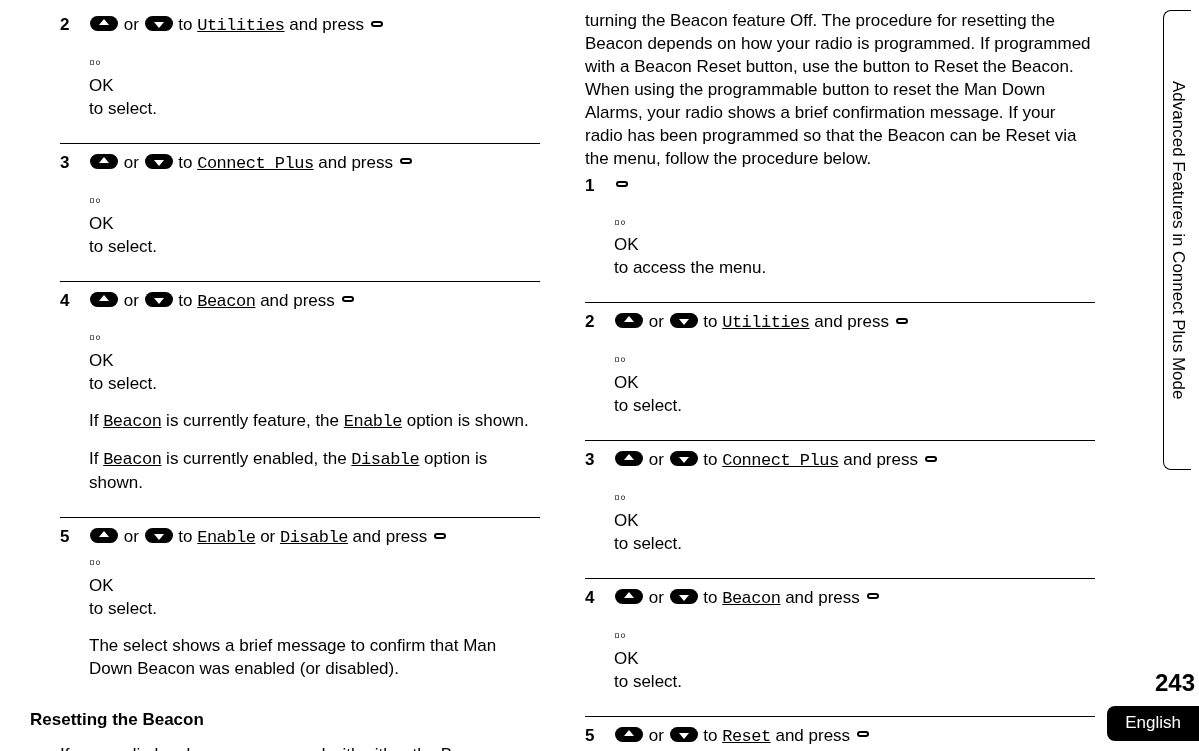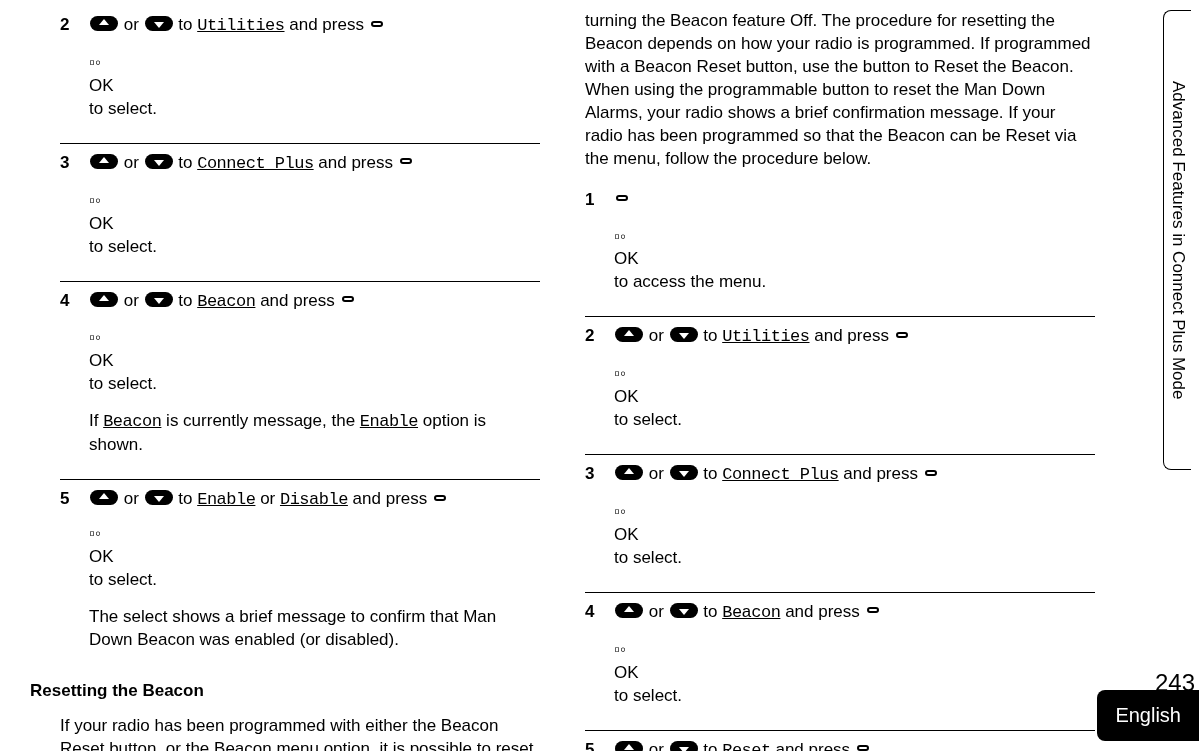--- a/index.html
+++ b/index.html
@@ -100,34 +100,34 @@
       border: 1px solid #000;
       border-top-left-radius: 8px;
       border-bottom-left-radius: 8px;
       border-right: none;
     }
     .page-num {
       position: absolute;
       right: 4px;
       bottom: 52px;
       font-size: 24px;
-      font-weight: normal;
+      font-weight: bold;
     }
     .lang-tab {
       position: absolute;
       right: 0px;
       bottom: 10px;
       background: #000;
       color: #fff;
-      padding: 12px 18px;
+      padding: 6px 18px;
       border-top-left-radius: 8px;
       border-bottom-left-radius: 8px;
-      font-size: 20px;
-    }
-    .intro-para { margin-bottom: 14px; }
+      font-size: 17px;
+    }
+    .intro-para { }
   </style>
 </head>
 <body>
 
 <div class="page">
   <div class="column col-left">
 
     <div class="step">
       <div class="step-num">2</div>
       <div class="step-body">
@@ -148,30 +148,33 @@
     </div>
     <hr class="step-sep">
 
     <div class="step">
       <div class="step-num">4</div>
       <div class="step-body">
         <p>
           <span class="arrow-btn arrow-up"></span><span> or </span><span class="arrow-btn arrow-down"></span><span> to </span><span class="mono">Beacon</span><span> and press </span><span class="ok-btn"></span></p><div class="row1">▫◦</div><div class="row2">OK</div><span> to select.</span>
         <p></p>
         <p>
-          <span>If </span><span class="mono">Beacon</span><span> is currently message, the </span><span class="mono">Enable</span><span> option is shown.</span>
+          <span>If </span><span class="mono">Beacon</span><span> is currently feature, the </span><span class="mono">Enable</span><span> option is shown.</span>
         </p>
+        <p>
+          <span>If </span><span class="mono">Beacon</span><span> is currently enabled, the </span><span class="mono">Disable</span><span> option is shown.</span>
+        </p>
       </div>
     </div>
     <hr class="step-sep">
 
     <div class="step">
       <div class="step-num">5</div>
       <div class="step-body">
-        <p style="margin-bottom:11px;">
+        <p style="margin-bottom:2px;">
           <span class="arrow-btn arrow-up"></span><span> or </span><span class="arrow-btn arrow-down"></span><span> to </span><span class="mono">Enable</span><span> or </span><span class="mono">Disable</span><span> and press </span><span class="ok-btn"></span></p><div class="row1">▫◦</div><div class="row2">OK</div><span> to select.</span>
         <p></p>
         <p>The select shows a brief message to confirm that Man Down Beacon was enabled (or disabled).</p>
       </div>
     </div>
 
     <div class="heading">Resetting the Beacon</div>
 
     <p class="intro-para">If your radio has been programmed with either the Beacon Reset button, or the Beacon menu option, it is possible to reset the Beacon. This stops the Beacon Tone (and also the Visual Beacon) without</p>
 

